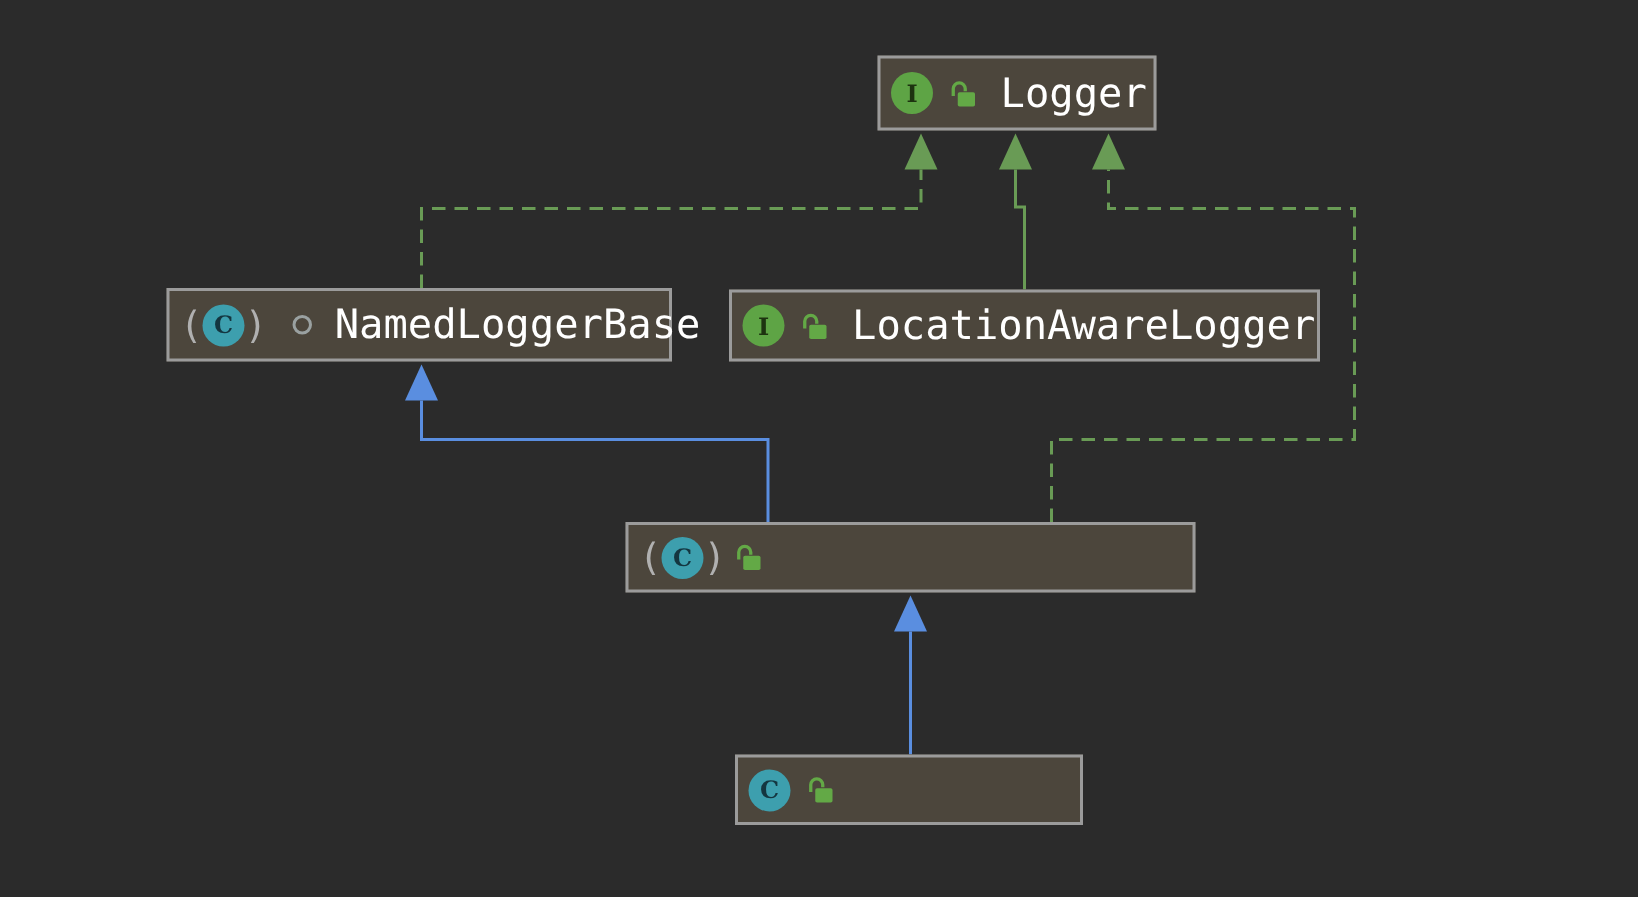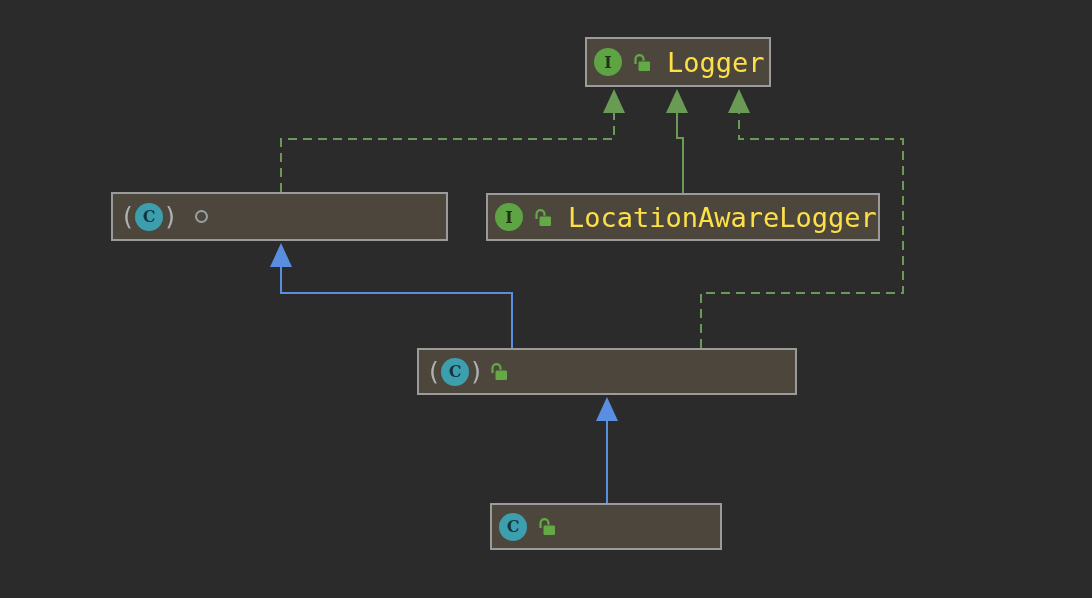--- a/index.html
+++ b/index.html
@@ -21,21 +21,21 @@
     position: absolute;
     box-sizing: border-box;
     background: #4c463c;
     border: 2px solid #9b9b9b;
     display: flex;
     align-items: center;
     padding-left: 7px;
   }
   .node .label {
     font-size: 27px;
-    color: #fde047;
+    color: #ffffff;
     margin-left: 15px;
     white-space: nowrap;
     line-height: 1;
   }
   .chip {
     width: 28px; height: 28px;
     border-radius: 50%;
     display: flex;
     align-items: center;
     justify-content: center;
@@ -99,20 +99,21 @@
     <span class="label">Logger</span>
   </div>
 
   <div class="node" style="left:111px; top:192px; width:337px; height:49px;">
     <span class="abstract-wrap">
       <span class="paren">(</span>
       <span class="chip chip-class">C</span>
       <span class="paren">)</span>
     </span>
     <span class="ring-icon"></span>
+    <span class="label">NamedLoggerBase</span>
   </div>
 
   <div class="node" style="left:486px; top:193px; width:394px; height:48px;">
     <span class="chip chip-iface">I</span>
     <svg class="lock-icon" viewBox="0 0 21 21">
       <path class="shackle" d="M4.5 12 V7.2 a4 4 0 0 1 8 0 v1.6"></path>
       <rect class="lockbody" x="7.5" y="9.5" width="11.5" height="9.5" rx="1.2"></rect>
     </svg>
     <span class="label">LocationAwareLogger</span>
   </div>

